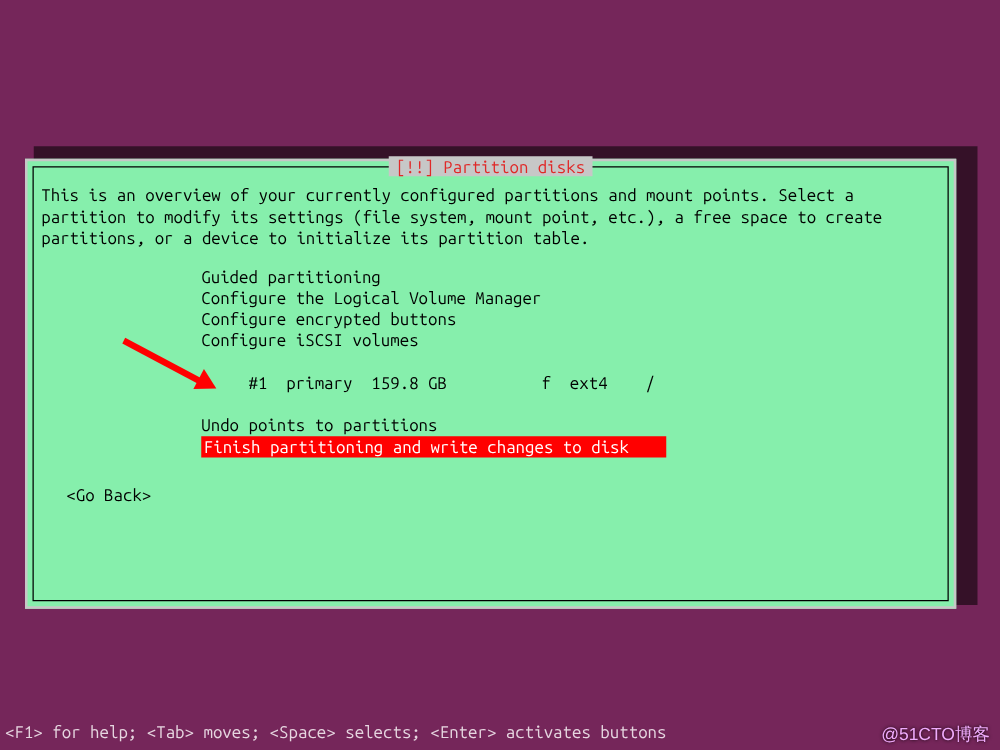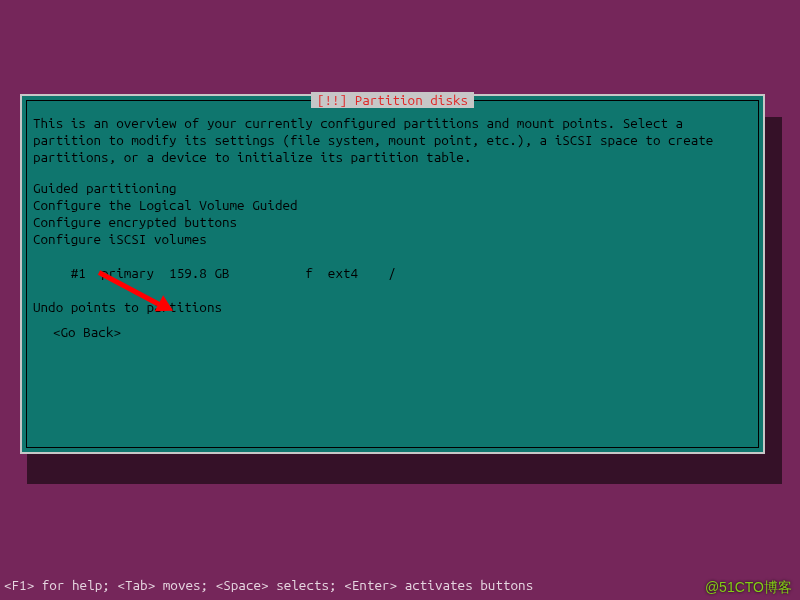--- a/index.html
+++ b/index.html
@@ -19,25 +19,25 @@
     position: absolute;
     top: 117px;
     left: 27px;
     width: 755px;
     height: 367px;
     background: #000;
     opacity: 0.55;
   }
   .dialog {
     position: absolute;
-    top: 94px;
+    top: 127px;
     left: 20px;
     width: 745px;
     height: 360px;
-    background: #0f766e;
+    background: #86efac;
     border: 2px solid #c7c7c7;
     box-sizing: border-box;
     padding: 4px;
   }
   .frame {
     border: 1px solid #000;
     height: 100%;
     box-sizing: border-box;
     position: relative;
     padding: 6px 6px;
@@ -52,33 +52,34 @@
   .title {
     background: #c7c7c7;
     padding: 0 6px;
     color: #e02828;
   }
   .intro {
     white-space: normal;
     margin: 8px 0 14px 0;
   }
   .menu-block {
+    margin-left: 128px;
   }
   .row {
     white-space: pre;
   }
   .hl {
     background: #ff0000;
     color: #fff;
     display: inline-block;
     padding: 0 2px;
     min-width: 368px;
   }
   .go-back {
-    margin-top: 8px;
+    margin-top: 22px;
     margin-left: 20px;
     display: inline-block;
   }
   
   .arrow-line {
     position: absolute;
     left: 99px;
     top: 270px;
     width: 72px;
     height: 0;
@@ -107,48 +108,49 @@
     width: 100%;
     color: #e6d6e0;
     padding-left: 4px;
     white-space: pre;
     font-size: 13.5px;
   }
   .watermark {
     position: absolute;
     right: 8px;
     bottom: 4px;
-    color: #84cc16;
+    color: #f0abfc;
     font-family: sans-serif;
     font-size: 14px;
     text-shadow: 0 0 3px #000;
   }
 </style>
 </head>
 <body>
 
 <div class="shadow"></div>
 
 <div class="dialog">
   <div class="frame">
     <div class="title-wrap">
       <span class="title">[!!] Partition disks</span>
     </div>
 
-    <div class="intro">This is an overview of your currently configured partitions and mount points. Select a partition to modify its settings (file system, mount point, etc.), a iSCSI space to create partitions, or a device to initialize its partition table.</div>
+    <div class="intro">This is an overview of your currently configured partitions and mount points. Select a partition to modify its settings (file system, mount point, etc.), a free space to create partitions, or a device to initialize its partition table.</div>
 
     <div class="menu-block">
       <div class="row">Guided partitioning</div>
-      <div class="row">Configure the Logical Volume Guided</div>
+      <div class="row">Configure the Logical Volume Manager</div>
       <div class="row">Configure encrypted buttons</div>
       <div class="row">Configure iSCSI volumes</div>
       <div class="row">&nbsp;</div>
       <div class="row">     #1  primary  159.8 GB          f  ext4    /</div>
       <div class="row">&nbsp;</div>
       <div class="row">Undo points to partitions</div>
+      <div class="row"><span class="hl">Finish partitioning and write changes to disk</span></div>
     </div>
 
     <div class="go-back">&lt;Go Back&gt;</div>
   </div>
 </div>
 
 <div class="arrow-line"></div>
 <div class="arrow-head"></div>
 
 <div class="hint-bar">&lt;F1&gt; for help; &lt;Tab&gt; moves; &lt;Space&gt; selects; &lt;Enter&gt; activates buttons</div>

